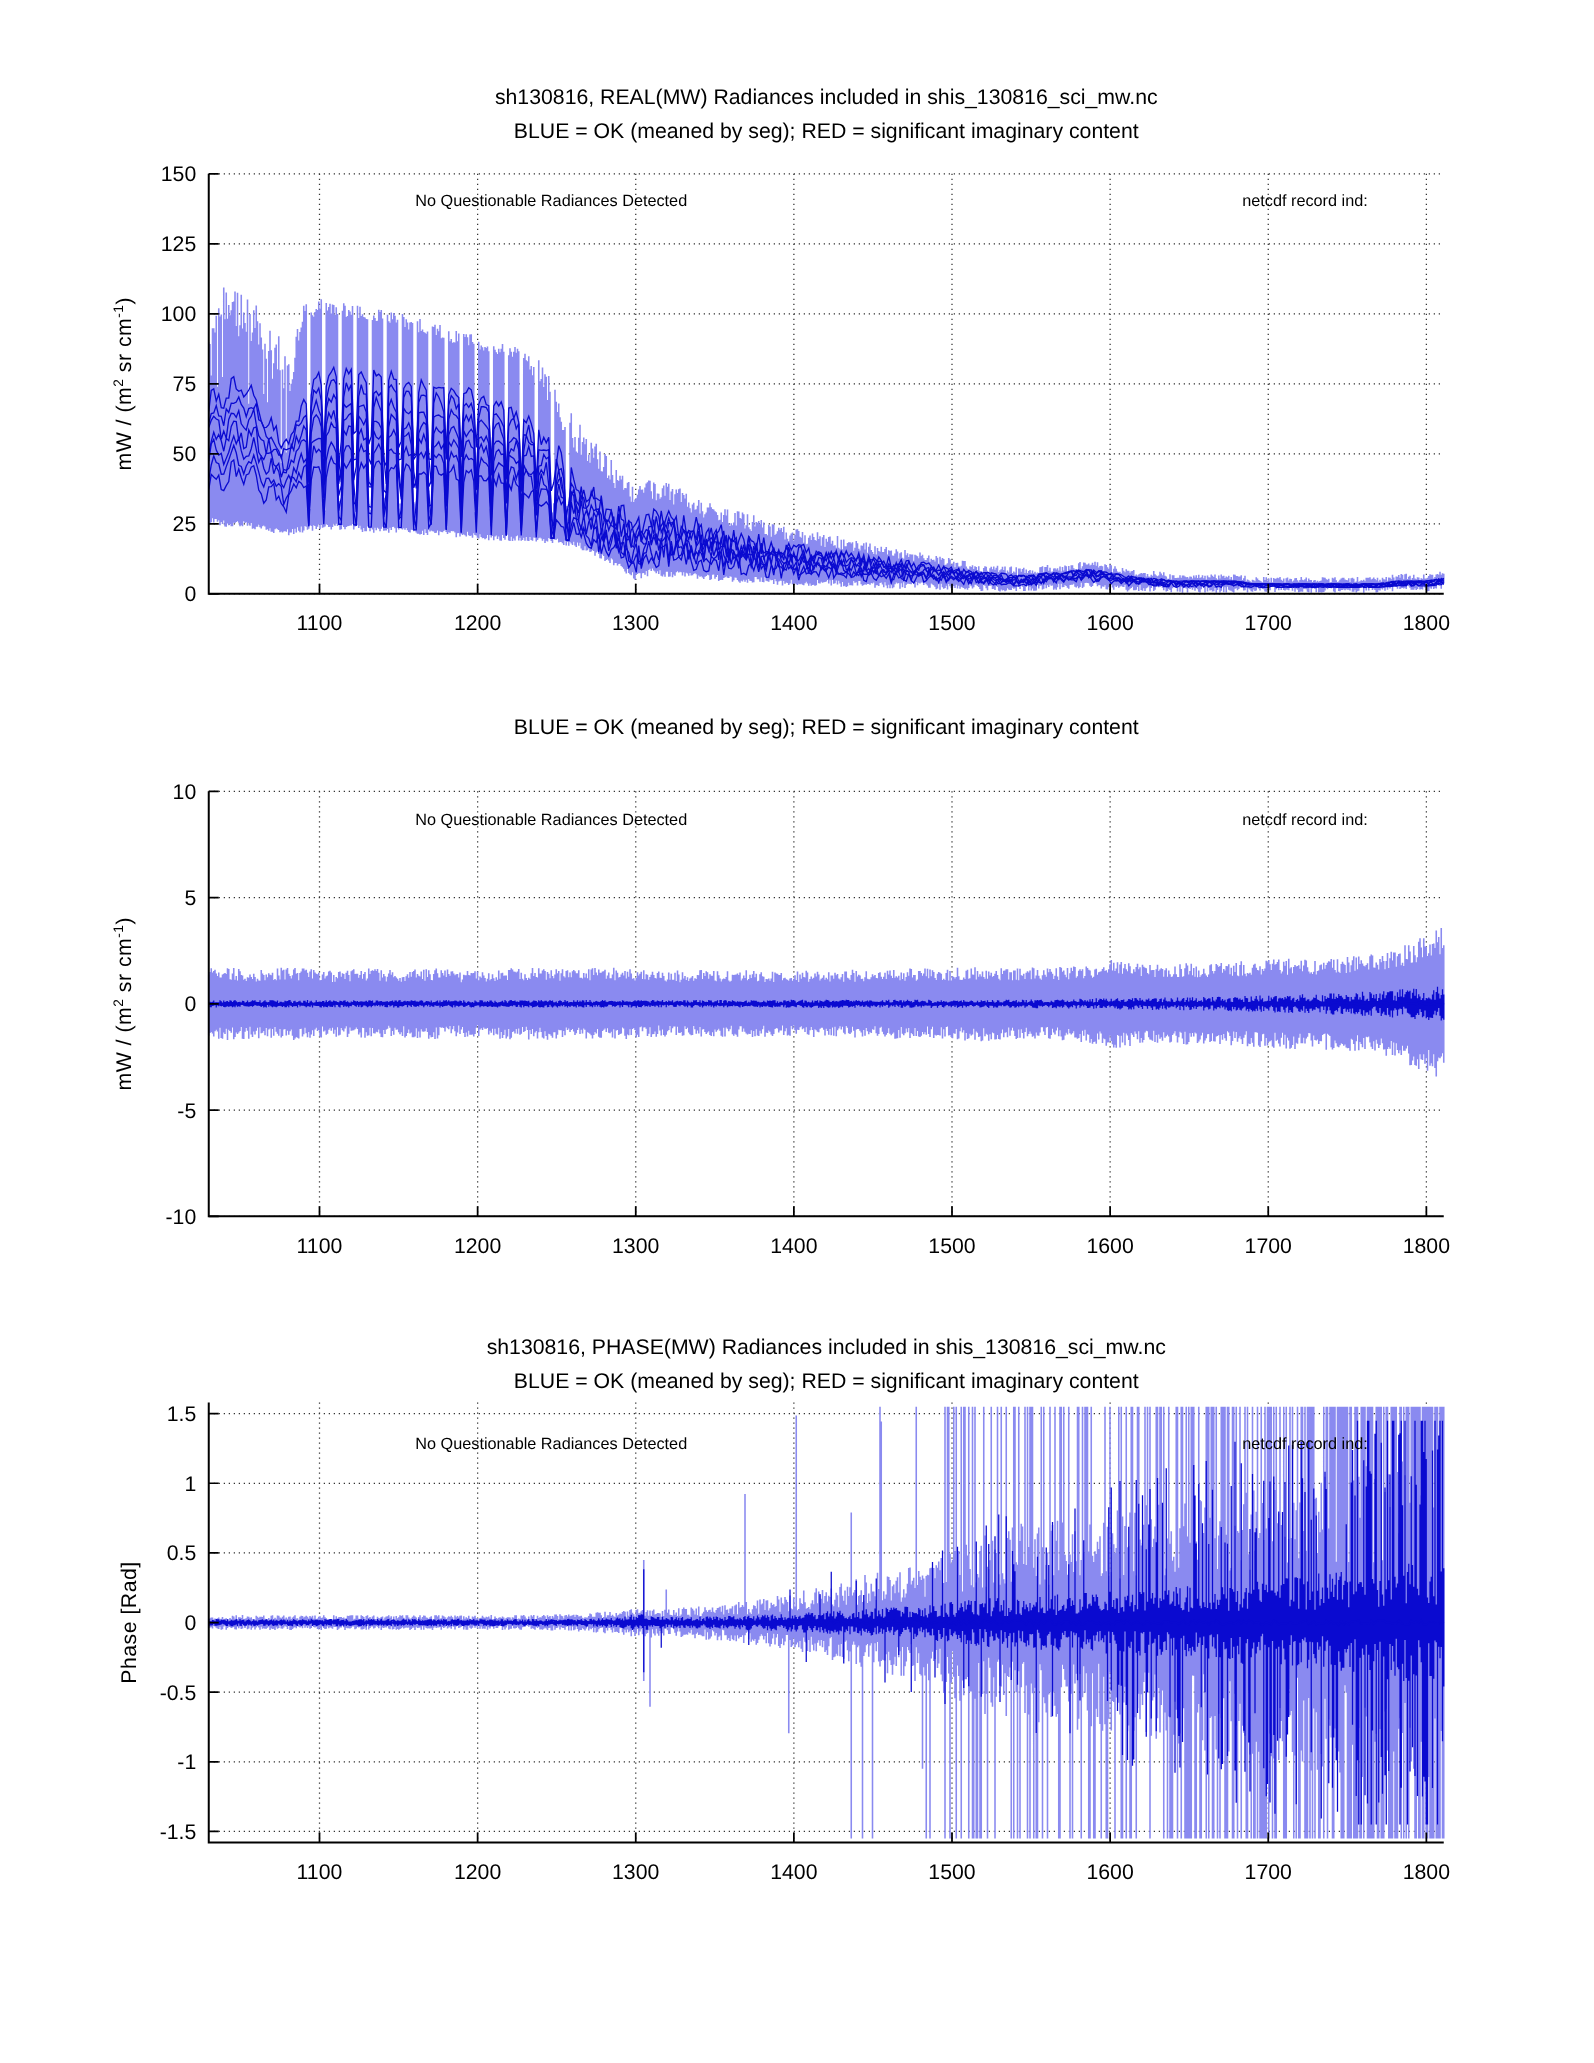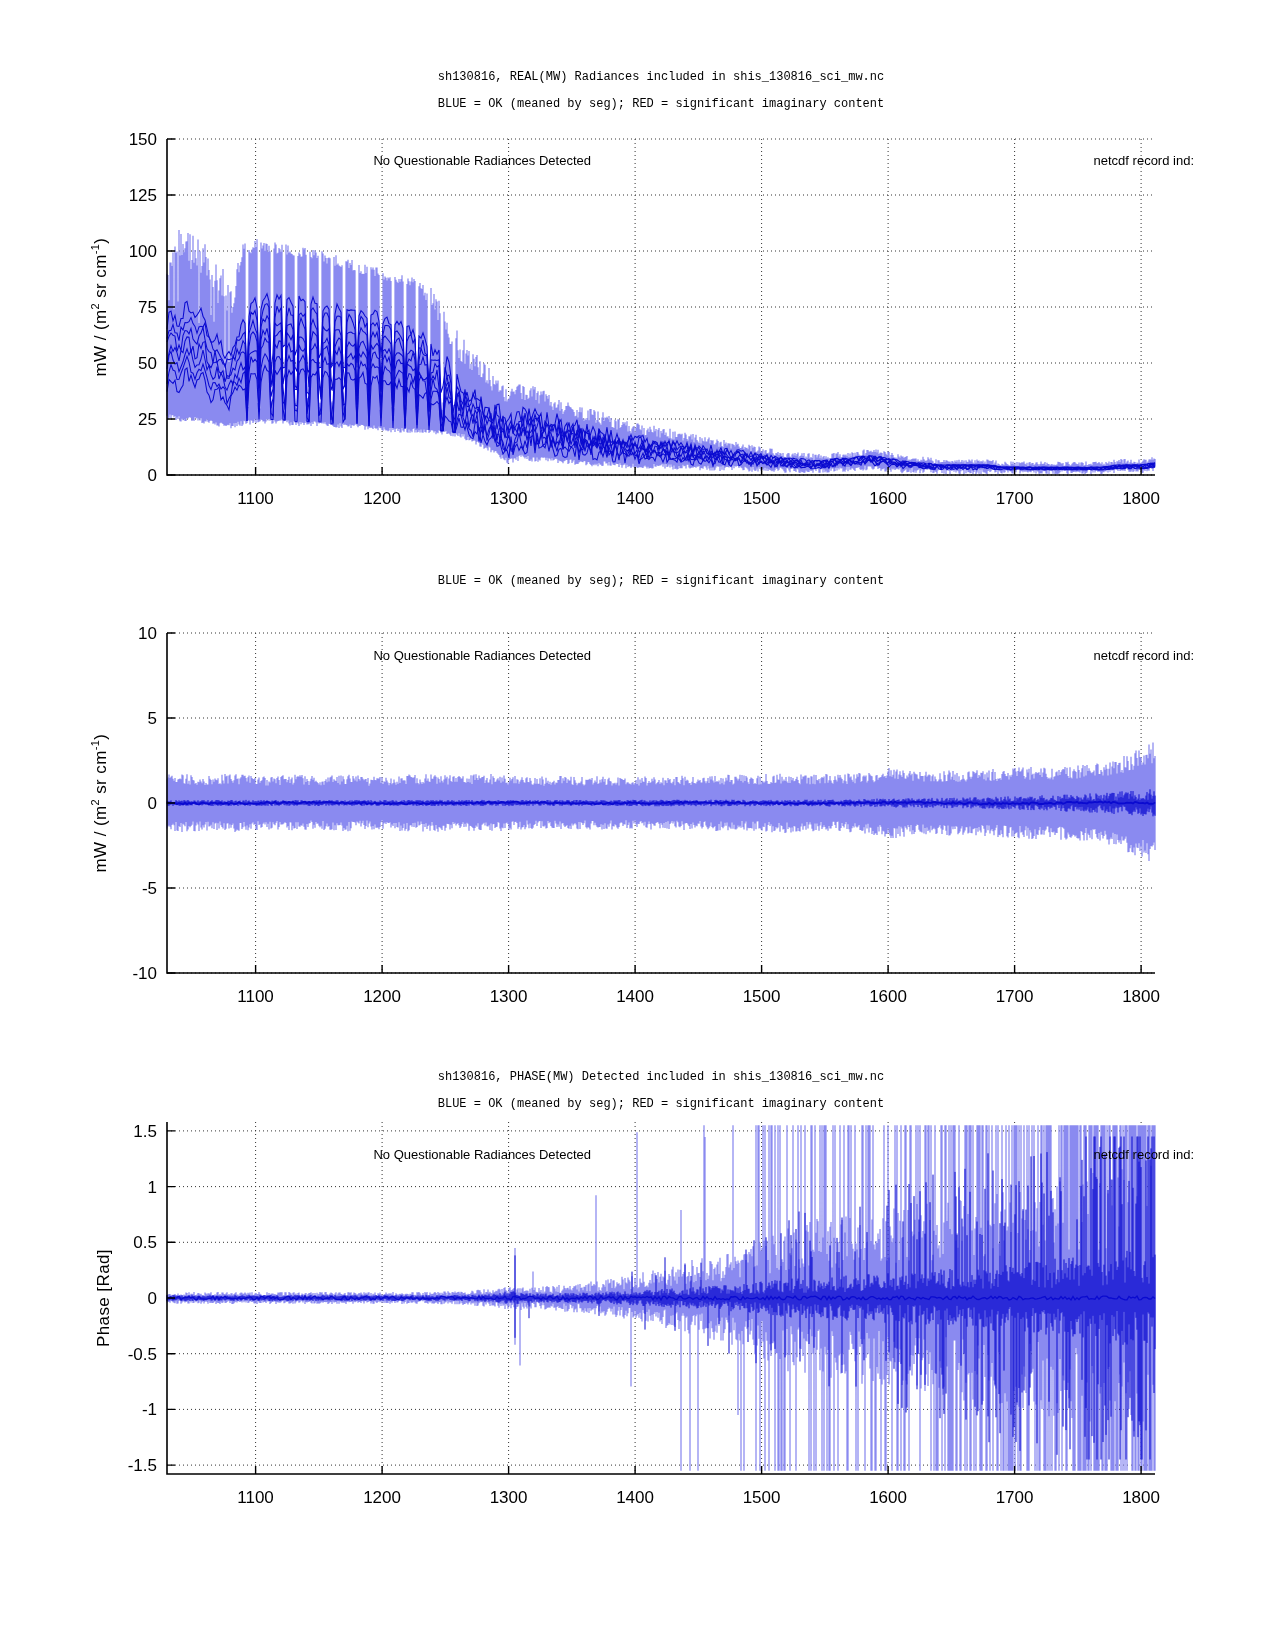--- a/index.html
+++ b/index.html
@@ -1,22 +1,22 @@
 <!DOCTYPE html>
 <html><head>
 <meta charset="utf-8">
 <style>
   html,body{margin:0;padding:0;background:#ffffff;}
   .page{position:relative;width:1275px;height:1650px;background:#fff;
         font-family:"Liberation Sans",sans-serif;color:#000;overflow:hidden;}
   .page svg{position:absolute;top:0;left:0;}
   .ptitle{position:absolute;left:167px;width:988px;text-align:center;
-          font-size:12px;line-height:27px;font-family:Liberation Mono, monospace;}
+          font-size:17px;line-height:27px;}
   .pann{position:absolute;width:300px;height:16px;line-height:16px;
-        text-align:right;font-size:13px;}
+        text-align:center;font-size:13px;}
   .ylab{position:absolute;width:330px;height:22px;text-align:center;
         transform:rotate(-90deg);font-size:17px;letter-spacing:0.4px;white-space:nowrap;}
   .ylab sup{font-size:11px;}
 </style>
 </head>
 <body>
 
 <div class="page">
 
   <svg id="plots" width="1275" height="1650" viewBox="0 0 1275 1650">
@@ -109,20 +109,20 @@
   <div class="ylab" style="left:-65px;top:296px"><span>mW / (m</span><sup>2</sup><span> sr cm</span><sup>-1</sup><span>)</span></div>
 
   <div class="ptitle" style="top:568px">
     <div>BLUE = OK (meaned by seg); RED = significant imaginary content</div>
   </div>
   <div class="pann" style="left:291px;top:648px">No Questionable Radiances Detected</div>
   <div class="pann" style="left:894px;top:648px">netcdf record ind:</div>
   <div class="ylab" style="left:-65px;top:792px"><span>mW / (m</span><sup>2</sup><span> sr cm</span><sup>-1</sup><span>)</span></div>
 
   <div class="ptitle" style="top:1064px">
-    <div>sh130816, PHASE(MW) Detected included in shis_130816_sci_mw.nc</div>
+    <div>sh130816, PHASE(MW) Radiances included in shis_130816_sci_mw.nc</div>
     <div>BLUE = OK (meaned by seg); RED = significant imaginary content</div>
   </div>
   <div class="pann" style="left:291px;top:1147px">No Questionable Radiances Detected</div>
   <div class="pann" style="left:894px;top:1147px">netcdf record ind:</div>
   <div class="ylab" style="left:-60px;top:1287px">Phase [Rad]</div>
 
 </div>
 
 </body></html>

